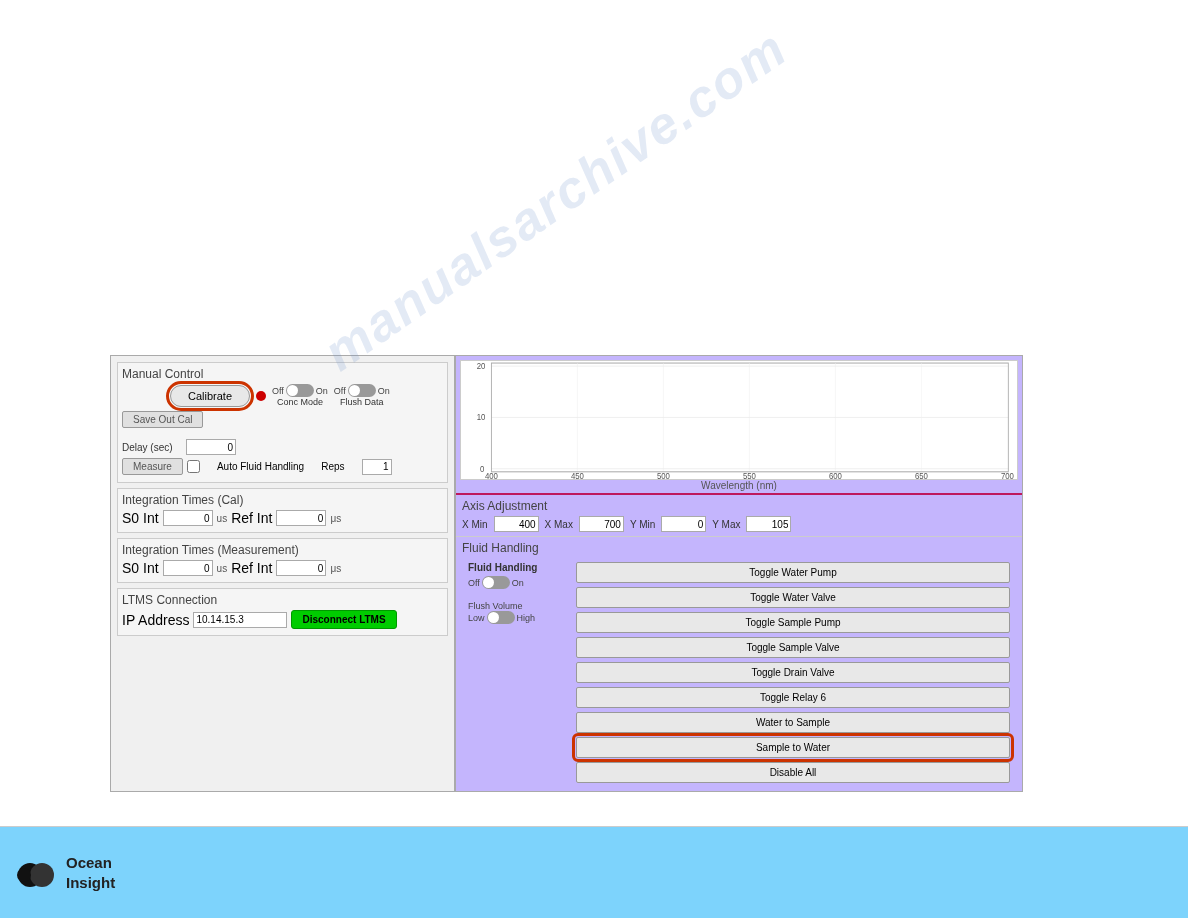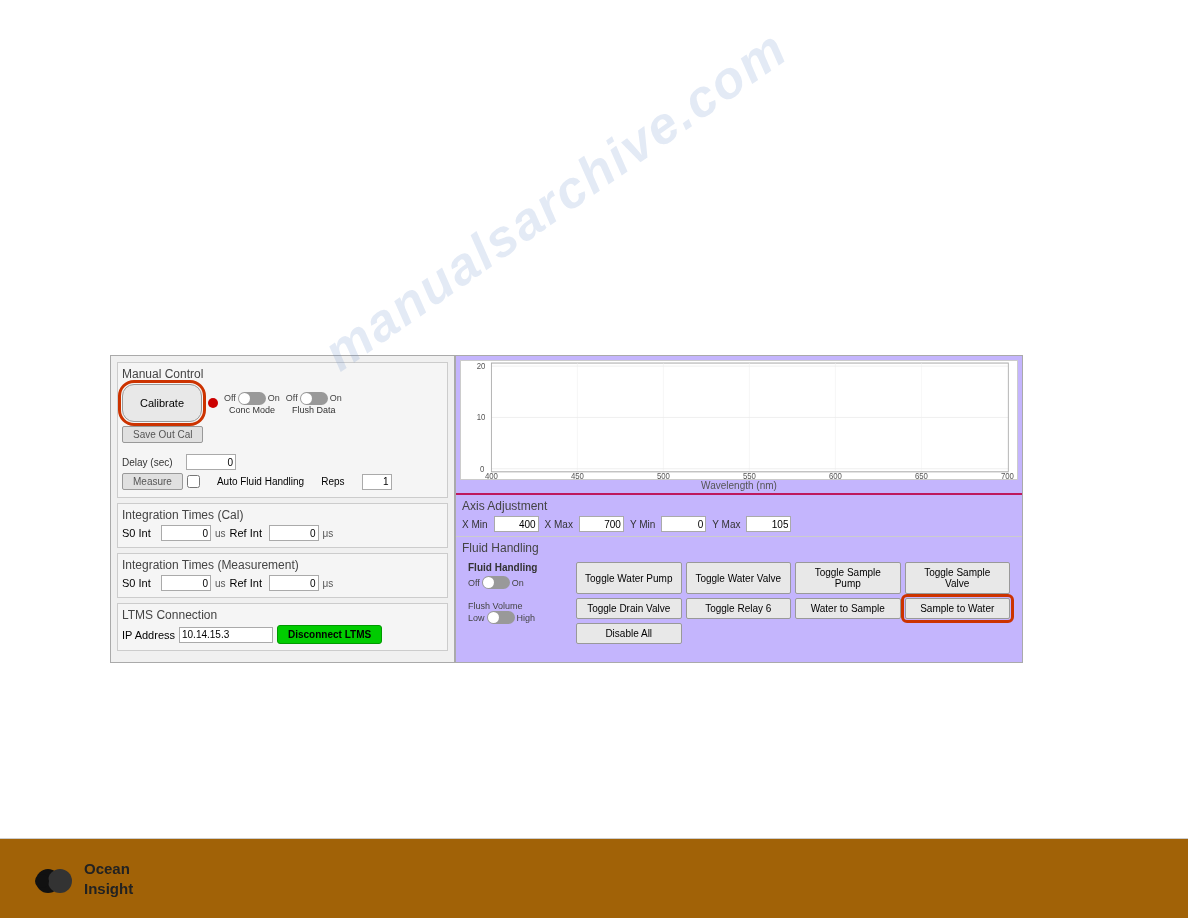--- a/index.html
+++ b/index.html
@@ -50,26 +50,27 @@
       display: flex;
       align-items: center;
       gap: 6px;
       margin-bottom: 4px;
     }
 
     .calibrate-btn {
       background: #e8e8e8;
       border: 1px solid #999;
       border-radius: 12px;
-      padding: 12px 14px;
+      padding: 4px 14px;
       font-size: 11px;
       cursor: pointer;
       outline: 3px solid #cc3300;
       outline-offset: 1px;
       min-width: 80px;
+      margin-left: 48px;
     }
 
     .red-dot {
       width: 10px;
       height: 10px;
       background: #cc0000;
       border-radius: 50%;
       display: inline-block;
     }
 
@@ -177,21 +178,21 @@
     }
 
     .int-row {
       display: flex;
       align-items: center;
       gap: 4px;
       margin-bottom: 2px;
     }
 
     .int-label {
-      font-size: 11px;
+      font-size: 14px;
       min-width: 35px;
     }
 
     .ip-field {
       width: 94px;
       height: 16px;
       border: 1px solid #aaa;
       background: white;
       font-size: 10px;
       padding: 0 2px;
@@ -263,21 +264,21 @@
       gap: 8px;
     }
 
     .fluid-left {
       width: 100px;
     }
 
     .fluid-buttons {
       flex: 1;
       display: grid;
-      grid-template-columns: 1fr 1fr 1fr 1fr;
+      grid-template-columns: 1fr;
       gap: 4px;
     }
 
     .fluid-btn {
       background: #e8e8e8;
       border: 1px solid #999;
       border-radius: 2px;
       padding: 4px 6px;
       font-size: 10px;
       cursor: pointer;
@@ -288,26 +289,26 @@
       outline: 3px solid #cc3300;
       outline-offset: 1px;
     }
 
     
     .footer {
       position: absolute;
       bottom: 0;
       left: 0;
       right: 0;
-      height: 80px;
+      height: 92px;
       border-top: 1px solid #ccc;
       display: flex;
       align-items: center;
-      padding: 10px 34px;
-      background: #a16207;
+      padding: 10px 16px;
+      background: #7dd3fc;
     }
 
     .logo-container {
       display: flex;
       align-items: center;
       gap: 10px;
     }
 
     .logo-text {
       font-size: 15px;

